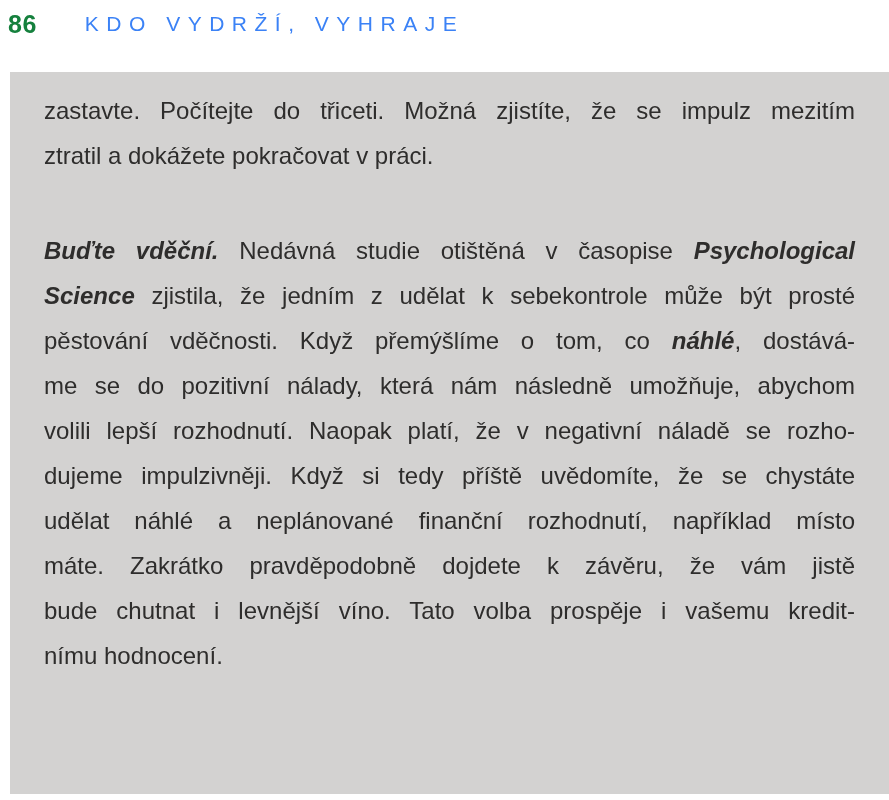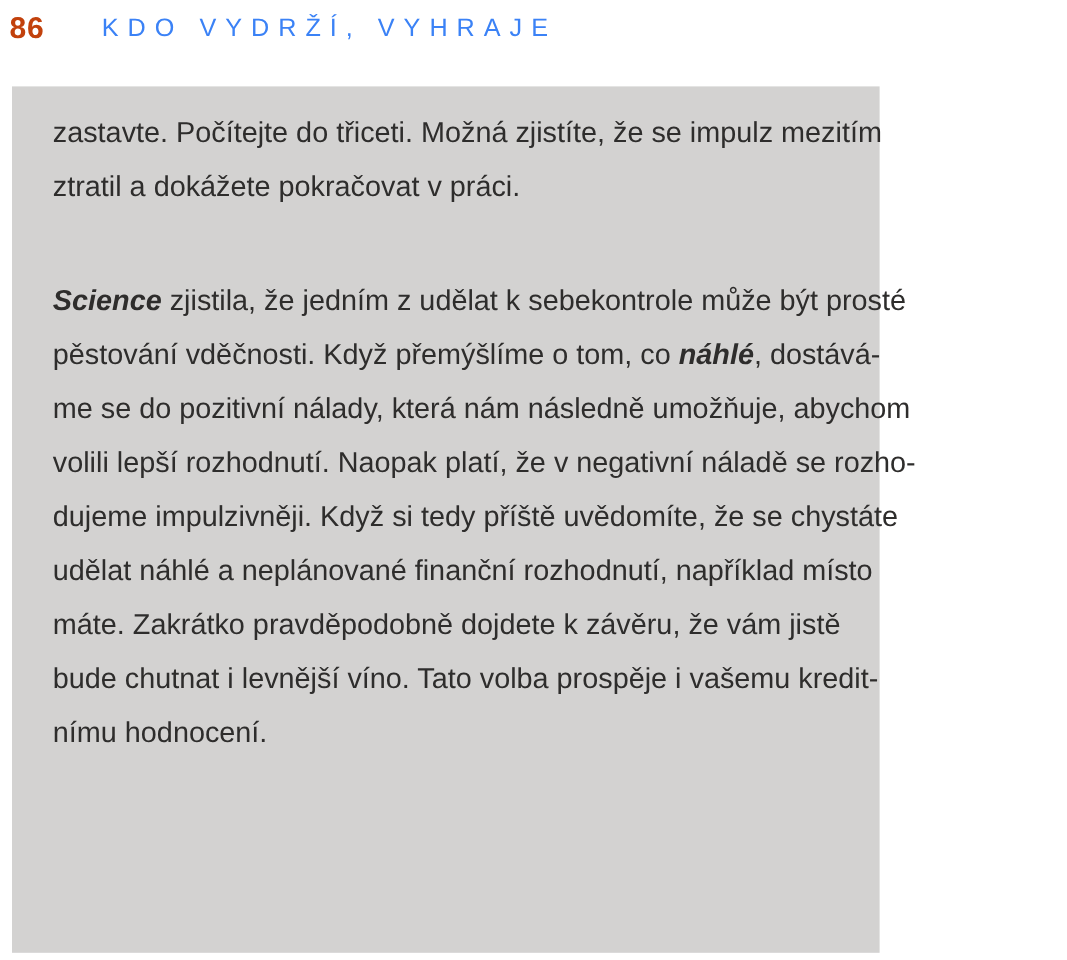--- a/index.html
+++ b/index.html
@@ -18,37 +18,37 @@
   .page-header {
     height: 72px;
     display: flex;
     align-items: flex-start;
     padding-top: 9px;
     box-sizing: border-box;
   }
   .page-number {
     font-size: 25px;
     font-weight: 700;
-    color: #c2410c;
+    color: #15803d;
     margin-left: 8px;
     letter-spacing: 0.5px;
     line-height: 30px;
   }
   .book-title {
     font-size: 21px;
     font-weight: 400;
     color: #3b82f6;
     letter-spacing: 7.5px;
     margin-left: 48px;
     line-height: 30px;
   }
   
   .content-panel {
     margin-left: 10px;
-    width: 723px;
+    width: 879px;
     height: 722px;
     background: #d3d2d1;
     box-sizing: border-box;
     padding: 16px 34px 0 34px;
   }
   .paragraph { margin: 0; }
   .paragraph + .paragraph { margin-top: 50px; }
   .line {
     font-size: 24px;
     line-height: 45px;
@@ -73,20 +73,21 @@
   <span class="book-title">KDO VYDRŽÍ, VYHRAJE</span>
 </div>
 
 <div class="content-panel">
   <div id="paragraphs-root">
       <div class="paragraph">
         <div class="line"><span class="seg-normal">zastavte. Počítejte do třiceti. Možná zjistíte, že se impulz mezitím</span></div>
         <div class="line line-last"><span class="seg-normal">ztratil a dokážete pokračovat v práci.</span></div>
       </div>
       <div class="paragraph">
+        <div class="line"><span class="seg-bold-italic">Buďte vděční.</span><span class="seg-normal"> Nedávná studie otištěná v časopise </span><span class="seg-bold-italic">Psychological</span></div>
         <div class="line"><span class="seg-bold-italic">Science</span><span class="seg-normal"> zjistila, že jedním z udělat k sebekontrole může být prosté</span></div>
         <div class="line"><span class="seg-normal">pěstování vděčnosti. Když přemýšlíme o tom, co </span><span class="seg-bold-italic">náhlé</span><span class="seg-normal">, dostává-</span></div>
         <div class="line"><span class="seg-normal">me se do pozitivní nálady, která nám následně umožňuje, abychom</span></div>
         <div class="line"><span class="seg-normal">volili lepší rozhodnutí. Naopak platí, že v negativní náladě se rozho-</span></div>
         <div class="line"><span class="seg-normal">dujeme impulzivněji. Když si tedy příště uvědomíte, že se chystáte</span></div>
         <div class="line"><span class="seg-normal">udělat náhlé a neplánované finanční rozhodnutí, například místo</span></div>
         <div class="line"><span class="seg-normal">máte. Zakrátko pravděpodobně dojdete k závěru, že vám jistě</span></div>
         <div class="line"><span class="seg-normal">bude chutnat i levnější víno. Tato volba prospěje i vašemu kredit-</span></div>
         <div class="line line-last"><span class="seg-normal">nímu hodnocení.</span></div>
       </div>

